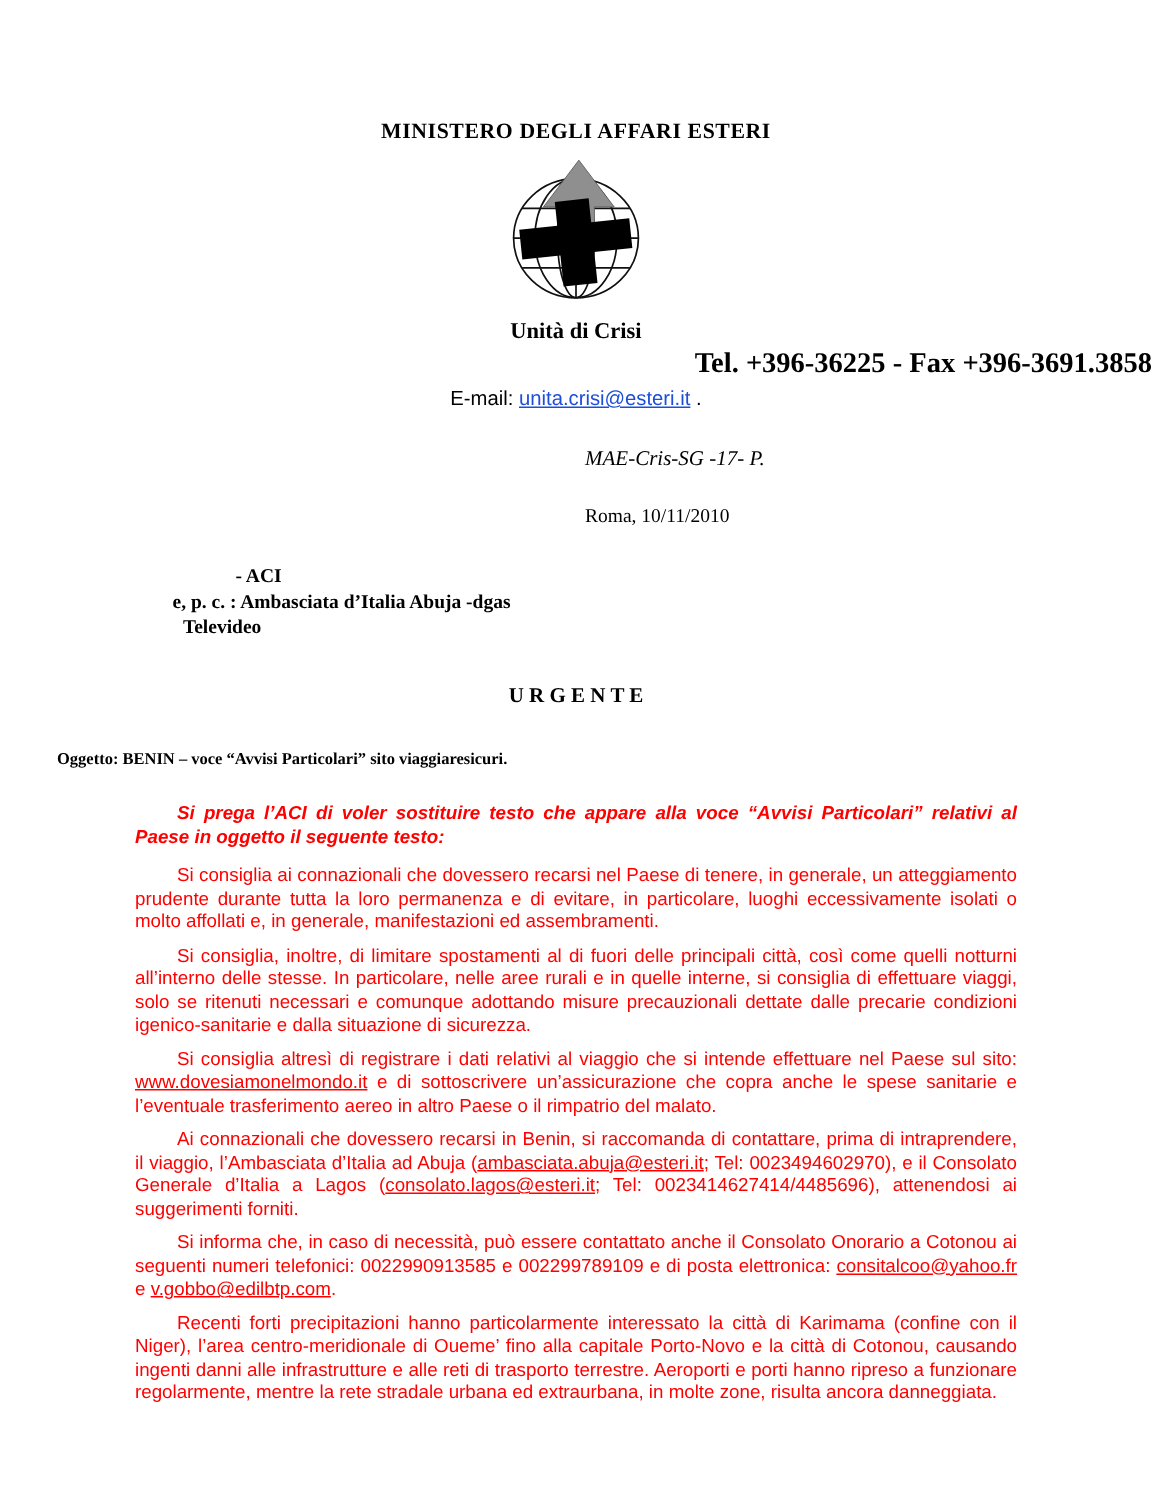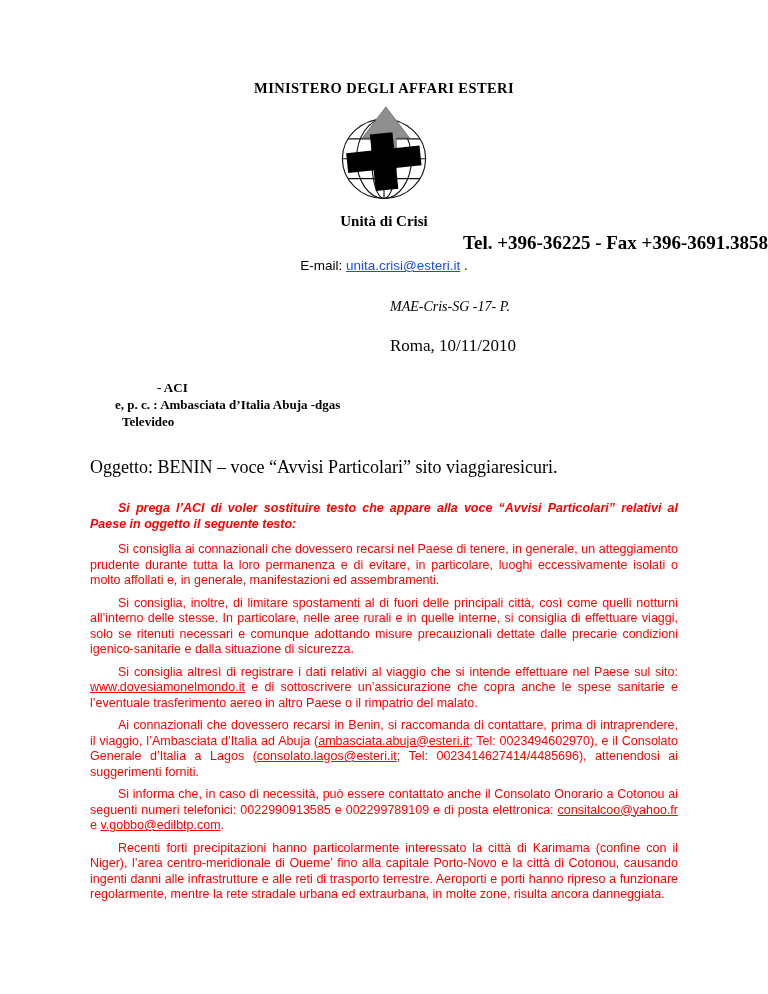--- a/index.html
+++ b/index.html
@@ -8,28 +8,28 @@
   .page { position:relative; width:768px; height:994px; background:#ffffff; overflow:hidden; margin:0 auto; }
 
   .ministry { padding-top:80px; text-align:center; font-weight:bold; font-size:14.5px; letter-spacing:0.4px; }
   .logo-wrap { text-align:center; margin-top:8px; height:102px; }
   .unit { text-align:center; font-weight:bold; font-size:15px; margin-top:6px; }
   .telfax { text-align:right; font-weight:bold; font-size:19px; margin-top:2px; }
   .email-line { text-align:center; font-family:"Liberation Sans", sans-serif; font-size:13.5px; margin-top:4px; }
   .email-line a { color:#1d4ed8; text-decoration:underline; }
 
   .protocol { margin:26px 0 0 390px; font-size:14px;font-style:italic; }
-  .date { margin:21px 0 16px 390px; font-size:17px; }
+  .date { margin:21px 0 16px 390px; font-size:13px; }
 
   .addressees { margin:23px 0 0 115px; font-weight:bold; font-size:13px; line-height:17px; }
   .addressees .ind1 { padding-left:42px; }
   .addressees .ind2 { padding-left:7px; }
 
   .urgent { text-align:center; font-weight:bold; font-size:14px; margin-top:31px; }
-  .subject { margin:27px 90px 0 90px; font-weight:normal; font-size:18px; }
+  .subject { margin:27px 90px 0 38px; font-weight:bold; font-size:11px; }
 
   .letter-body { margin:23px 90px 0 90px; color:#FF0000; font-family:"Liberation Sans", sans-serif;
                  font-size:12.5px; line-height:15.5px; text-align:justify; }
   .letter-body p { text-indent:28px; margin-bottom:7px; }
   .letter-body p.intro { font-weight:bold; font-style:italic; margin-bottom:10px; }
   .letter-body a { color:#FF0000; text-decoration:underline; }
 </style>
 </head>
 <body>
 
@@ -62,20 +62,21 @@
 
   <div class="protocol">MAE-Cris-SG -17- P.</div>
   <div class="date">Roma, 10/11/2010</div>
 
   <div class="addressees">
     <div class="ind1">- ACI</div>
     <div>e, p. c. : Ambasciata d’Italia Abuja -dgas</div>
     <div class="ind2">Televideo</div>
   </div>
 
+  <div class="urgent">U R G E N T E</div>
 
   <div class="subject">Oggetto: BENIN – voce “Avvisi Particolari” sito viaggiaresicuri.</div>
 
   <div class="letter-body">
     <p class="intro">Si prega l’ACI di voler sostituire testo che appare alla voce “Avvisi Particolari” relativi al Paese in oggetto il seguente testo:</p>
 
     <p>Si consiglia ai connazionali che dovessero recarsi nel Paese di tenere, in generale, un atteggiamento prudente durante tutta la loro permanenza e di evitare, in particolare, luoghi eccessivamente isolati o molto affollati e, in generale, manifestazioni ed assembramenti.</p>
 
     <p>Si consiglia, inoltre, di limitare spostamenti al di fuori delle principali città, così come quelli notturni all’interno delle stesse. In particolare, nelle aree rurali e in quelle interne, si consiglia di effettuare viaggi, solo se ritenuti necessari e comunque adottando misure precauzionali dettate dalle precarie condizioni igenico-sanitarie e dalla situazione di sicurezza.</p>
 

